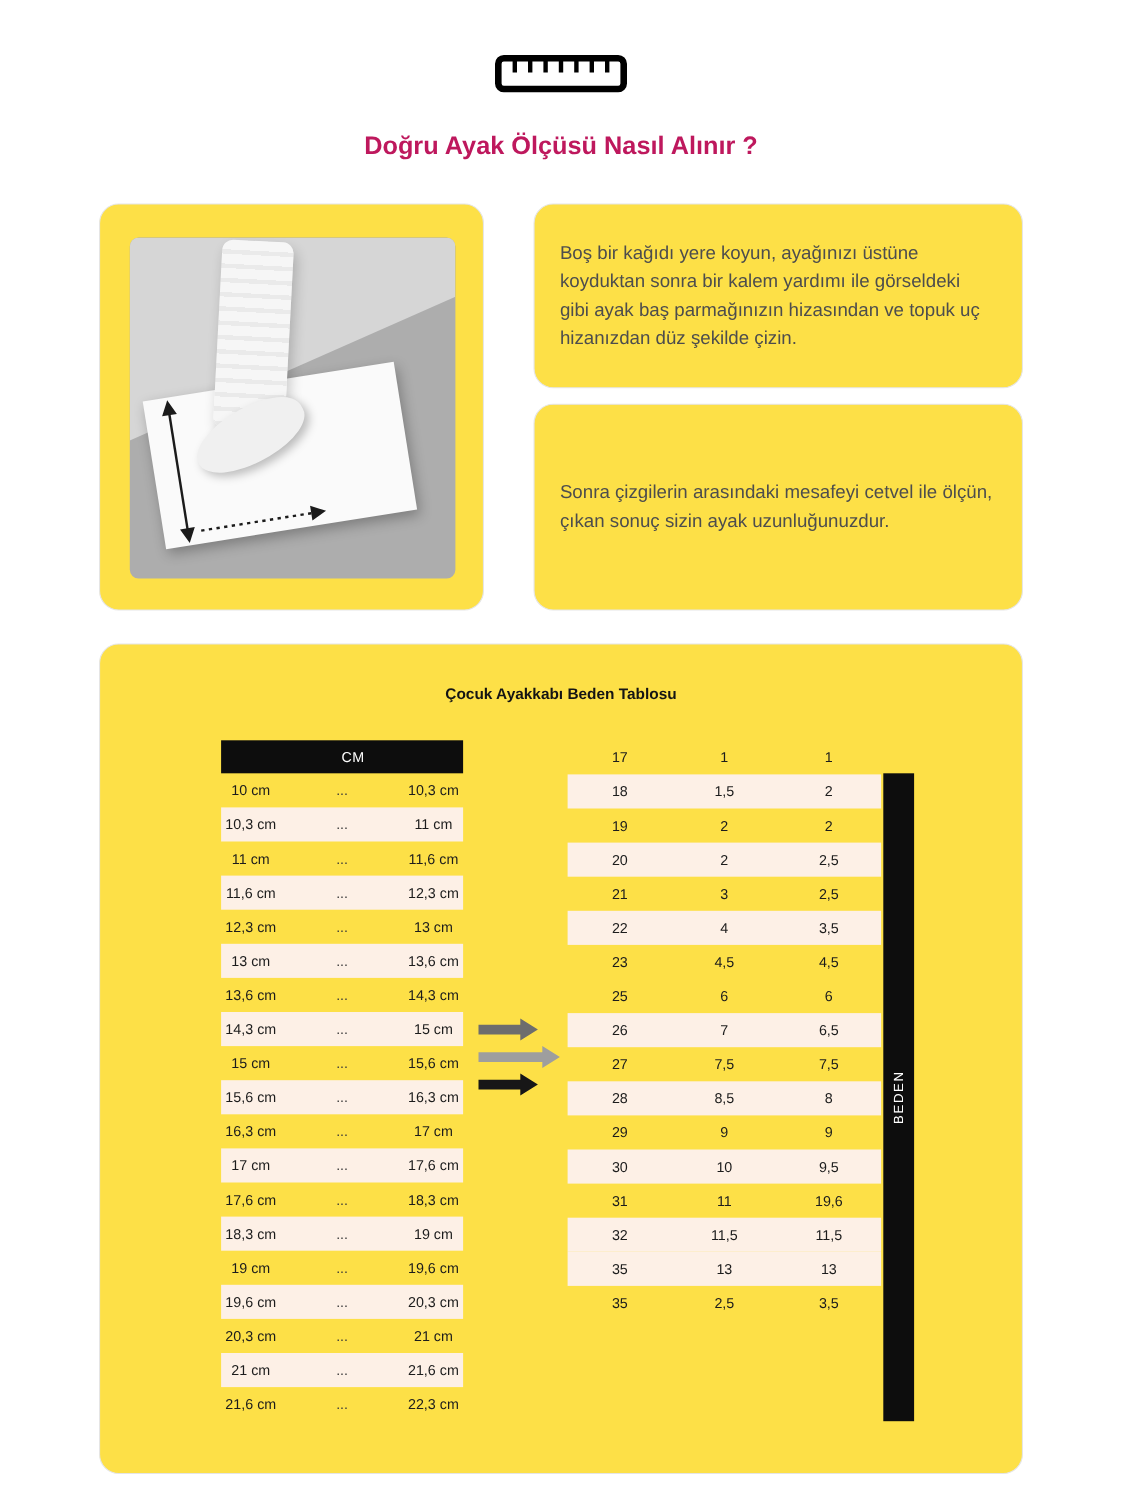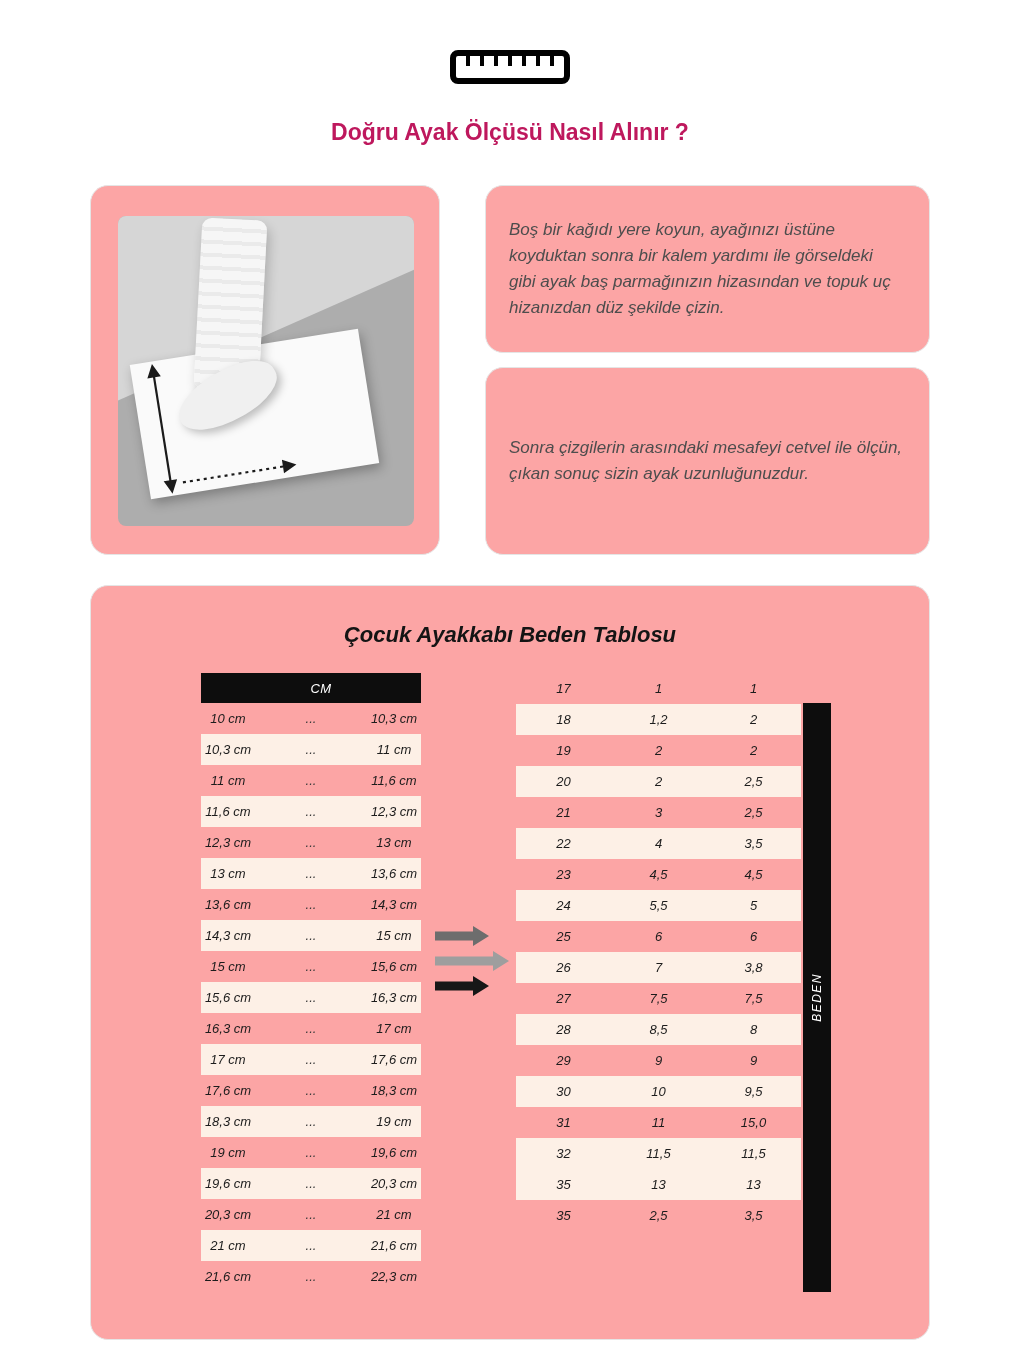--- a/index.html
+++ b/index.html
@@ -11,21 +11,21 @@
   :root {
     --alt-row:#fdf0e6;
     --bar:#0d0d0d;
     --card-border:#e5e5e5;
   }
 
   .ruler-wrap { position:absolute; top:50px; left:0; width:100%; display:flex; justify-content:center; }
   .main-title { position:absolute; top:119px; left:0; width:100%; text-align:center;
                 font-size:23px; font-weight:700; color:#be185d; }
 
-  .card { border:1px solid var(--card-border); border-radius:18px; background:#fca5a5;font-style:italic; }
+  .card { border:1px solid var(--card-border); border-radius:18px; background:#fde047; }
 
   
   .photo-card { position:absolute; left:90px; top:185px; width:350px; height:370px; }
   .photo { position:absolute; left:27px; top:30px; width:296px; height:310px;
            border-radius:8px; background:#adadad; overflow:hidden; }
   .photo-wall { position:absolute; left:0; top:0; width:100%; height:62%; background:#d6d6d6;
                 clip-path:polygon(0 0, 100% 0, 100% 28%, 0 96%); }
   .paper { position:absolute; left:7%; top:42%; width:78%; height:44%; background:#fafafa;
            transform:rotate(-9deg); box-shadow:2px 5px 12px rgba(0,0,0,.28); }
   .paper-arrows { position:absolute; inset:0; width:100%; height:100%; }
@@ -40,21 +40,21 @@
   
   .instr-card { position:absolute; left:485px; width:445px; display:flex; align-items:center;
                 padding:20px 26px 20px 23px; }
   #instr1 { top:185px; height:168px; }
   #instr2 { top:367px; height:188px; }
   .instr-text { font-size:17px; line-height:1.52; color:#4d4d4d; }
 
   
   .table-card { position:absolute; left:90px; top:585px; width:840px; height:755px; }
   .table-title { position:absolute; top:36px; left:0; width:100%; text-align:center;
-                 font-size:22px; font-weight:700; color:#141414; }
+                 font-size:14px; font-weight:700; color:#141414; }
   .table-wrap { position:absolute; top:87px; left:0; width:100%; height:625px; }
 
   .cm-table { position:absolute; left:110px; top:0; width:220px; }
   .thead { background:var(--bar); color:#fff; height:30px; font-size:13px; }
   .thead-cm { display:flex; align-items:center; justify-content:center; letter-spacing:.4px;padding-left:20px; }
   .trow { height:31px; font-size:13px; color:#1c1c1c; }
   .trow.alt { background:var(--alt-row); }
   .cm-row { display:grid; grid-template-columns:1fr 44px 1fr; align-items:center;gap:34px; }
   .cm-row .cell { text-align:center; }
   .cm-row .dots { color:#3a3a3a; }
@@ -231,21 +231,21 @@
 
     <div class="size-table">
       <div id="size-body">
           <div class="trow size-row">
             <span class="cell">17</span>
             <span class="cell">1</span>
             <span class="cell">1</span>
           </div>
           <div class="trow size-row alt">
             <span class="cell">18</span>
-            <span class="cell">1,2</span>
+            <span class="cell">1,5</span>
             <span class="cell">2</span>
           </div>
           <div class="trow size-row">
             <span class="cell">19</span>
             <span class="cell">2</span>
             <span class="cell">2</span>
           </div>
           <div class="trow size-row alt">
             <span class="cell">20</span>
             <span class="cell">2</span>
@@ -259,34 +259,29 @@
           <div class="trow size-row alt">
             <span class="cell">22</span>
             <span class="cell">4</span>
             <span class="cell">3,5</span>
           </div>
           <div class="trow size-row">
             <span class="cell">23</span>
             <span class="cell">4,5</span>
             <span class="cell">4,5</span>
           </div>
-          <div class="trow size-row alt">
-            <span class="cell">24</span>
-            <span class="cell">5,5</span>
-            <span class="cell">5</span>
-          </div>
           <div class="trow size-row">
             <span class="cell">25</span>
             <span class="cell">6</span>
             <span class="cell">6</span>
           </div>
           <div class="trow size-row alt">
             <span class="cell">26</span>
             <span class="cell">7</span>
-            <span class="cell">3,8</span>
+            <span class="cell">6,5</span>
           </div>
           <div class="trow size-row">
             <span class="cell">27</span>
             <span class="cell">7,5</span>
             <span class="cell">7,5</span>
           </div>
           <div class="trow size-row alt">
             <span class="cell">28</span>
             <span class="cell">8,5</span>
             <span class="cell">8</span>
@@ -297,21 +292,21 @@
             <span class="cell">9</span>
           </div>
           <div class="trow size-row alt">
             <span class="cell">30</span>
             <span class="cell">10</span>
             <span class="cell">9,5</span>
           </div>
           <div class="trow size-row">
             <span class="cell">31</span>
             <span class="cell">11</span>
-            <span class="cell">15,0</span>
+            <span class="cell">19,6</span>
           </div>
           <div class="trow size-row alt">
             <span class="cell">32</span>
             <span class="cell">11,5</span>
             <span class="cell">11,5</span>
           </div>
           <div class="trow size-row alt">
             <span class="cell">35</span>
             <span class="cell">13</span>
             <span class="cell">13</span>

